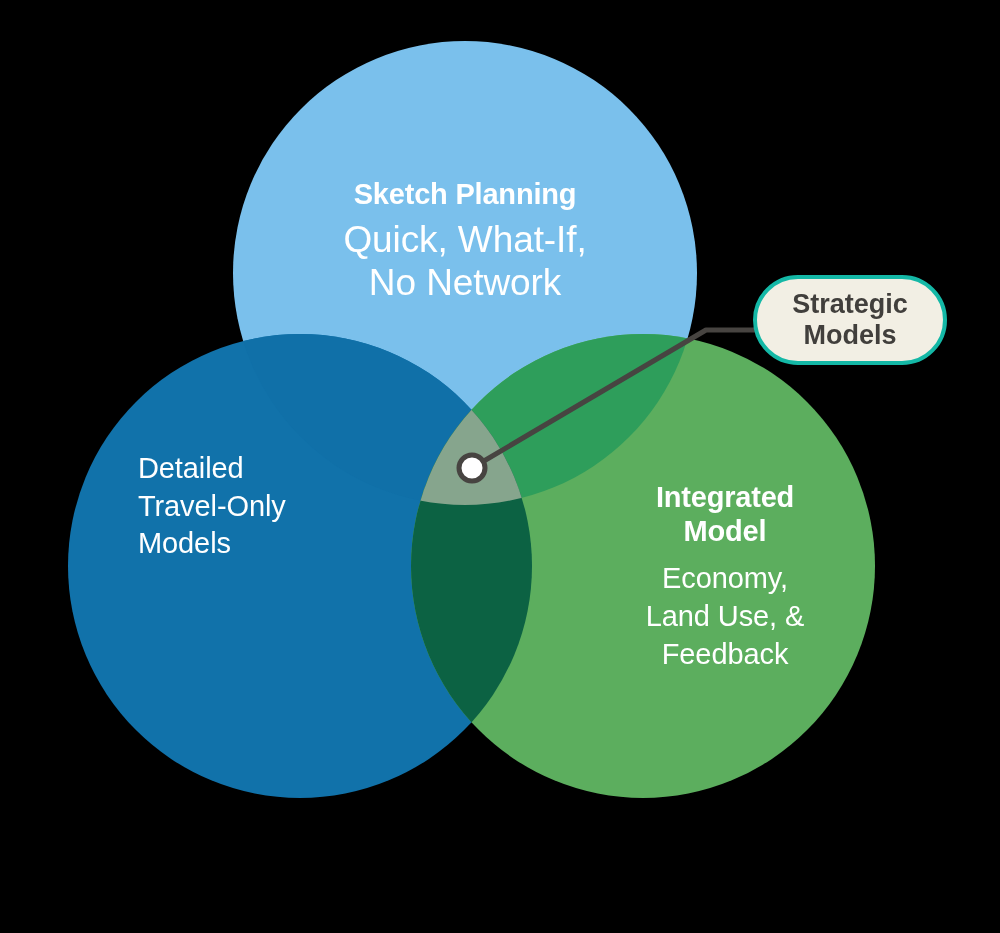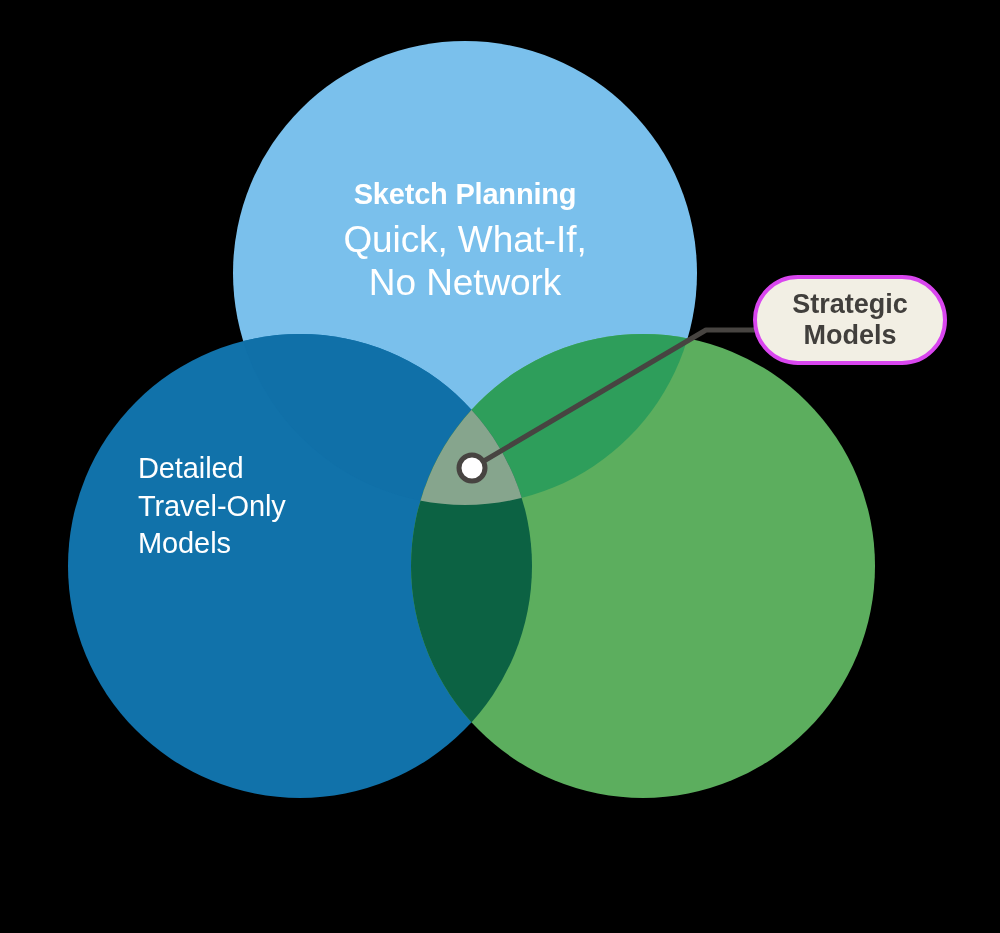--- a/index.html
+++ b/index.html
@@ -71,21 +71,21 @@
   #label-integrated .label-title { font-size: 29px; line-height: 1.18; margin-bottom: 12px; }
   #label-integrated .label-sub { font-size: 29px; line-height: 1.3; }
 
   #callout-pill {
     position: absolute;
     left: 753px;
     top: 275px;
     width: 194px;
     height: 90px;
     box-sizing: border-box;
-    border: 4px solid #d946ef;
+    border: 4px solid #14b8a6;
     border-radius: 45px;
     background: #f2efe4;
     display: flex;
     align-items: center;
     justify-content: center;
   }
   #callout-pill .pill-text {
     color: #413f3c;
     font-weight: bold;
     font-size: 27px;
@@ -145,20 +145,25 @@
 No Network</div>
   </div>
 
   <div class="label-block" id="label-activity">
     <div class="label-sub">Detailed
 Travel-Only
 Models</div>
   </div>
 
   <div class="label-block" id="label-integrated">
+    <div class="label-title">Integrated
+Model</div>
+    <div class="label-sub">Economy,
+Land Use, &amp;
+Feedback</div>
   </div>
 
   <div id="callout-pill">
     <span class="pill-text">Strategic
 Models</span>
   </div>
 
 </div>
 
 </body></html>

